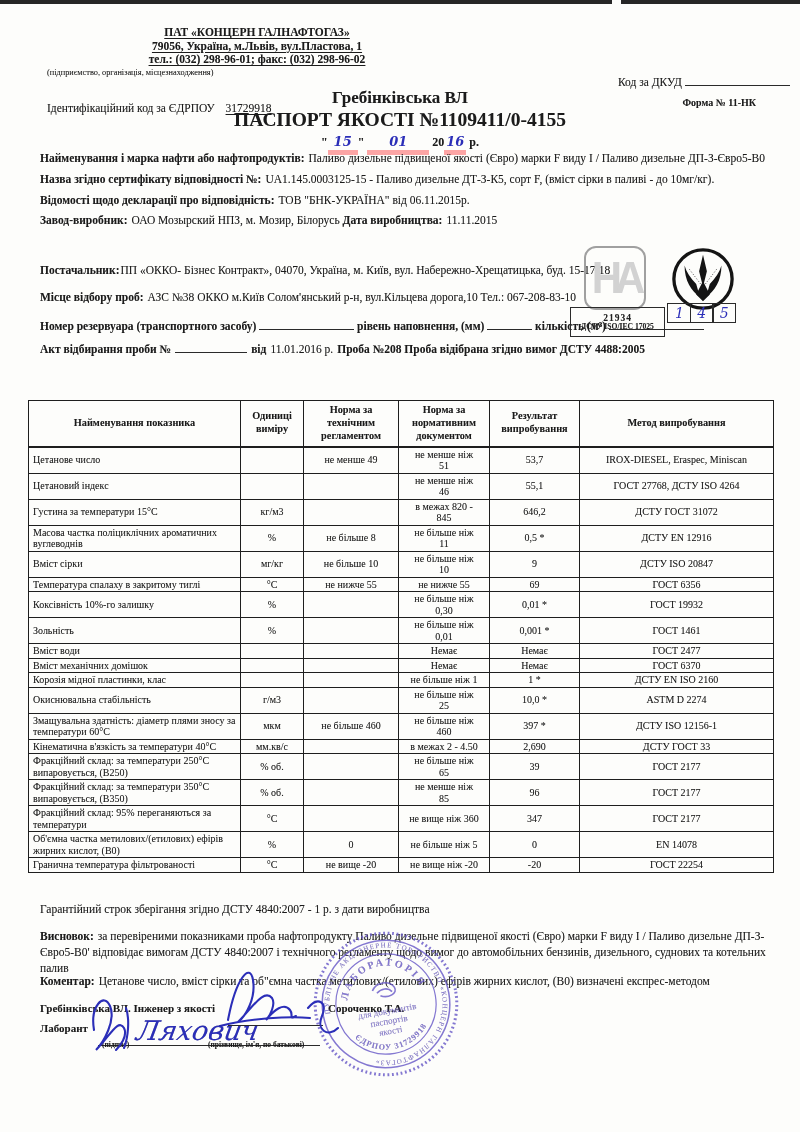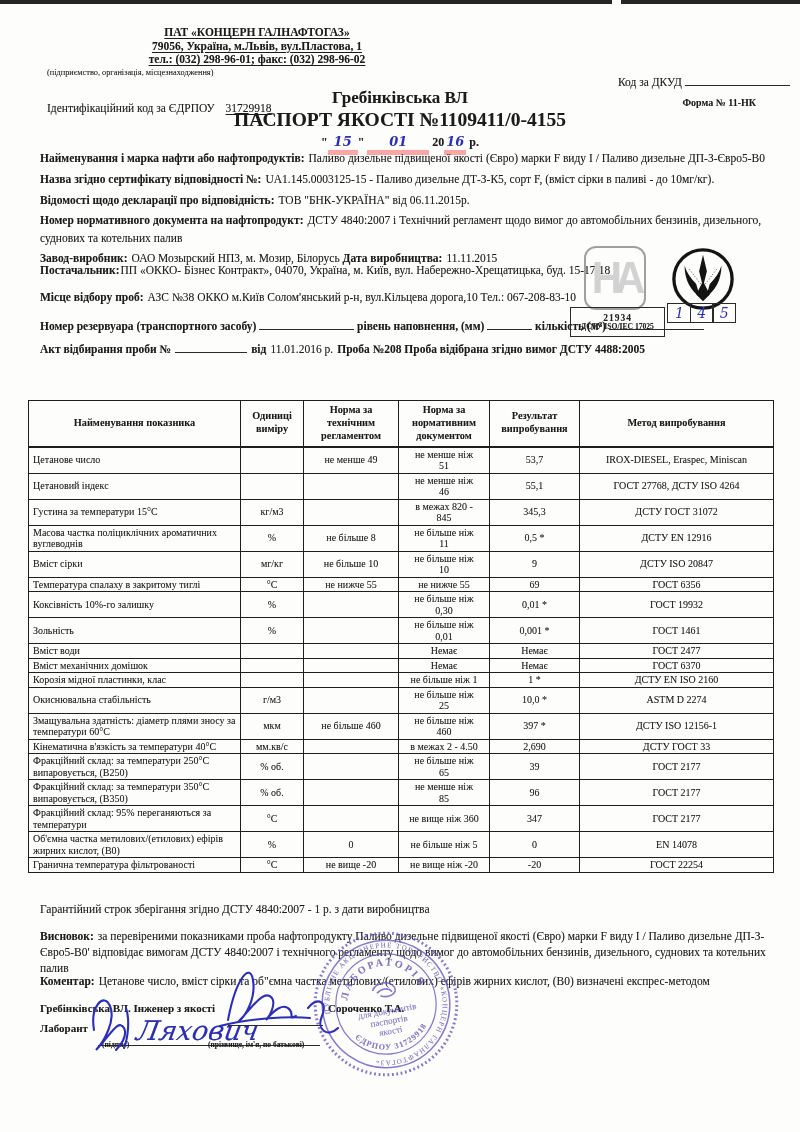--- a/index.html
+++ b/index.html
@@ -118,21 +118,20 @@
       <span class="dblank" style="width:62px;"><span class="hand">01</span></span>
       <span>20</span><span class="dblank" style="width:22px;"><span class="hand">16</span></span>
       <span>р.</span>
     </div>
   </div>
 
   <div class="details">
     <p><span class="lbl">Найменування і марка нафти або нафтопродуктів:</span><span>Паливо дизельне підвищеної якості (Євро) марки F виду I / Паливо дизельне ДП-З-Євро5-В0</span></p>
     <p><span class="lbl">Назва згідно сертифікату відповідності №:</span><span>UA1.145.0003125-15 - Паливо дизельне ДТ-З-К5, сорт F, (вміст сірки в паливі - до 10мг/кг).</span></p>
     <p><span class="lbl">Відомості щодо декларації про відповідність:</span><span>ТОВ "БНК-УКРАЇНА" від 06.11.2015р.</span></p>
-    <p><span class="lbl">Номер нормативного документа на нафтопродукт:</span><span>ДСТУ 4840:2007 і Технічний регламент щодо вимог до автомобільних бензинів, дизельного, суднових та котельних палив</span></p>
     <p><span class="lbl">Завод-виробник:</span><span>ОАО Мозырский НПЗ, м. Мозир, Білорусь</span> <span class="lbl">Дата виробництва:</span><span>11.11.2015</span></p>
   </div>
 
   <div class="supply">
     <p class="p-supplier"><span class="lbl">Постачальник:</span><span>ПП «ОККО- Бізнес Контракт», 04070, Україна, м. Київ, вул. Набережно-Хрещатицька, буд. 15-17/18</span></p>
     <p class="p-sampling"><span class="lbl">Місце відбору проб:</span><span>АЗС №38 ОККО м.Київ Солом'янський р-н, вул.Кільцева дорога,10  Тел.: 067-208-83-10</span></p>
     <p class="p-reservoir">
       <span>Номер резервуара (транспортного засобу)</span>
       <span class="blank" style="width:95px;"></span>
       <span>рівень наповнення, (мм)</span>
@@ -208,21 +207,21 @@
 46</td>
           <td class="c4">55,1</td>
           <td class="c5">ГОСТ 27768, ДСТУ ISO 4264</td>
         </tr>
         <tr>
           <td class="c0">Густина за температури 15°С</td>
           <td class="c1">кг/м3</td>
           <td class="c2"></td>
           <td class="c3">в межах 820 -
 845</td>
-          <td class="c4">345,3</td>
+          <td class="c4">646,2</td>
           <td class="c5">ДСТУ ГОСТ 31072</td>
         </tr>
         <tr>
           <td class="c0">Масова частка поліциклічних ароматичних вуглеводнів</td>
           <td class="c1">%</td>
           <td class="c2">не більше 8</td>
           <td class="c3">не більше ніж
 11</td>
           <td class="c4">0,5 *</td>
           <td class="c5">ДСТУ EN 12916</td>

